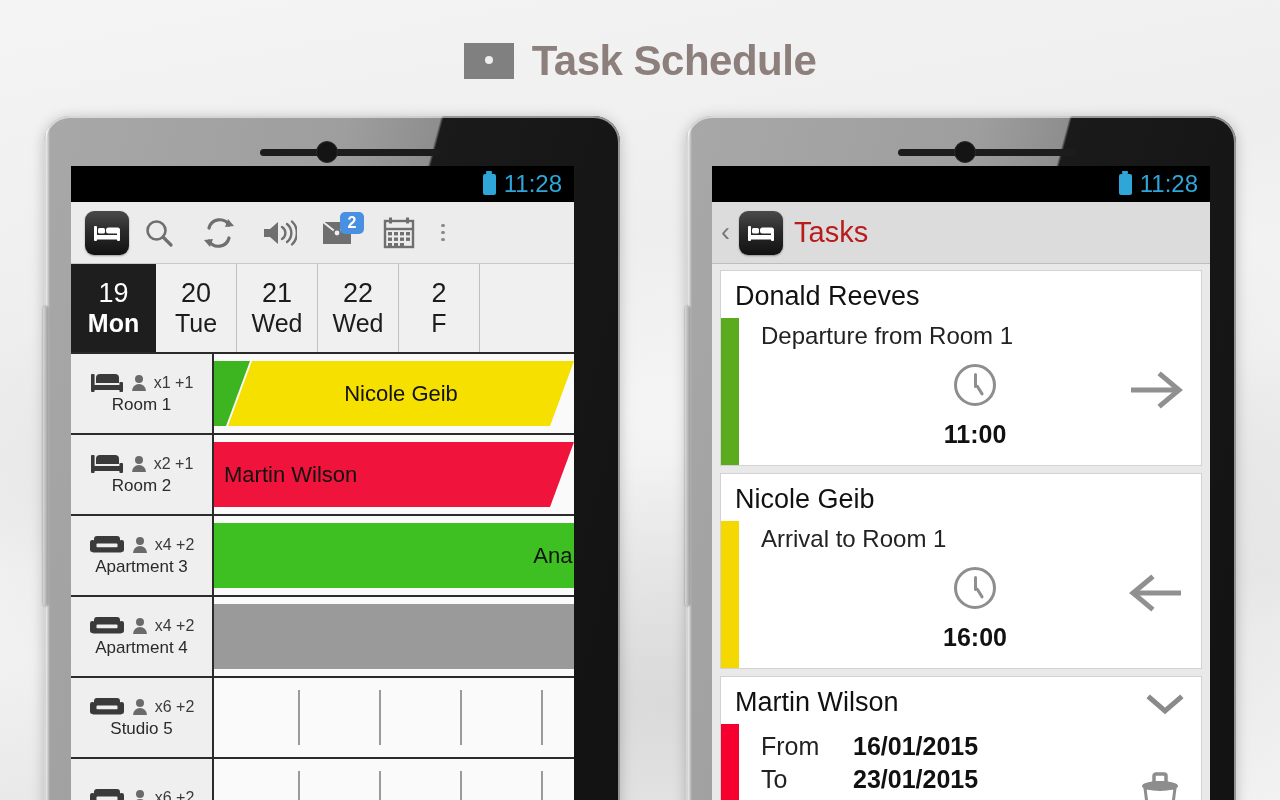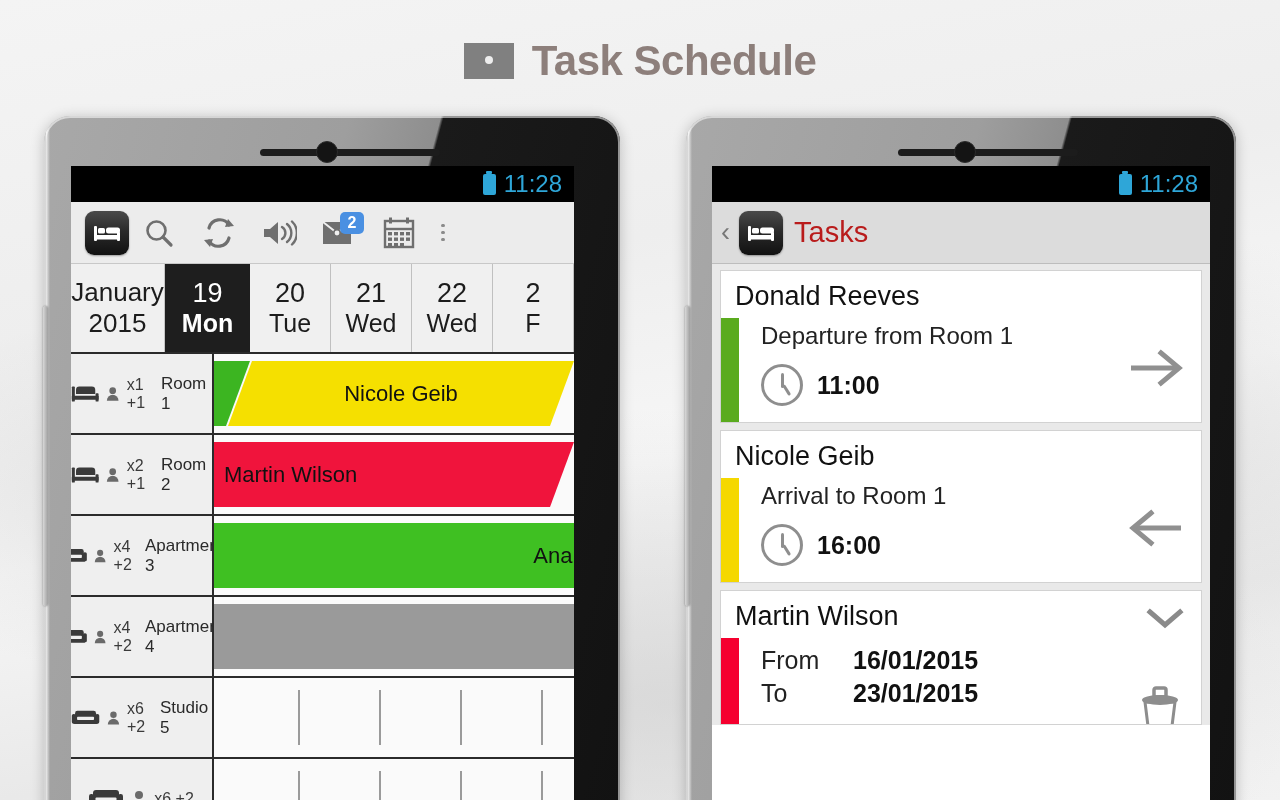--- a/index.html
+++ b/index.html
@@ -132,21 +132,21 @@
     border-right: 1px solid #c0c0c0; flex: none;
   }
   .day-cell.is-today { background: #1e1e1e; color: #fff; width: 85px; border-right: none; }
   .day-cell .dnum { font-size: 27px; }
   .day-cell .dnam { font-size: 25px; }
   .day-cell.is-today .dnam { font-weight: bold; }
 
   
   .grid-row { display: flex; height: 81px; border-bottom: 2px solid #2b2b2b; }
   .room-cell {
-    width: 143px; background: #efefef; display: flex; flex-direction: row;
+    width: 143px; background: #efefef; display: flex; flex-direction: column;
     align-items: center; justify-content: center; gap: 1px;
     border-right: 2px solid #2b2b2b; flex: none;
   }
   .room-top { display: flex; align-items: center; gap: 7px; }
   .room-cap { font-size: 16px; color: #3a3a3a; }
   .room-name { font-size: 17px; color: #2a2a2a; }
   .row-track { flex: 1; position: relative; background: #fafafa; }
   .daylines { position: absolute; inset: 0; }
   .daylines i {
     position: absolute; top: 12px; bottom: 12px; width: 2px; background: #9a9a9a;
@@ -169,21 +169,21 @@
   .tasks-list { background: #e9e9e9; padding: 6px 8px 0 8px; }
   .task-card {
     background: #fff; border: 1px solid #d2d2d2; margin-bottom: 7px;
     position: relative; overflow: hidden;
   }
   .task-name { font-size: 27px; color: #111; padding: 10px 14px 6px 14px; }
   .task-body { display: flex; }
   .task-stripe { width: 18px; flex: none; }
   .task-inner { flex: 1; padding: 4px 12px 16px 22px; position: relative; }
   .task-sub { font-size: 24px; color: #222; margin-bottom: 14px; }
-  .task-timerow { display: flex; align-items: center; gap: 14px; }
+  .task-timerow { display: flex; align-items: center; gap: 14px; flex-direction: column; }
   .clock-icon {
     width: 42px; height: 42px; border-radius: 50%; border: 3px solid #8e8e8e;
     position: relative; flex: none;
   }
   .clock-icon::before {
     content:""; position:absolute; left: 17px; top: 6px; width: 3px; height: 15px;
     background: #8e8e8e; border-radius: 2px;
   }
   .clock-icon::after {
     content:""; position:absolute; left: 18px; top: 18px; width: 3px; height: 12px;
@@ -297,24 +297,20 @@
       </div>
 
       <div class="overflow-dots">
         <i></i>
           <i></i>
           <i></i>
       </div>
     </div>
 
     <div class="date-header">
-      <div class="month-cell">
-        <span>January</span>
-        <span>2015</span>
-      </div>
       <div class="day-cell is-today">
         <span class="dnum">19</span>
         <span class="dnam">Mon</span>
       </div>
       <div class="day-cell">
         <span class="dnum">20</span>
         <span class="dnam">Tue</span>
       </div>
       <div class="day-cell">
         <span class="dnum">21</span>

